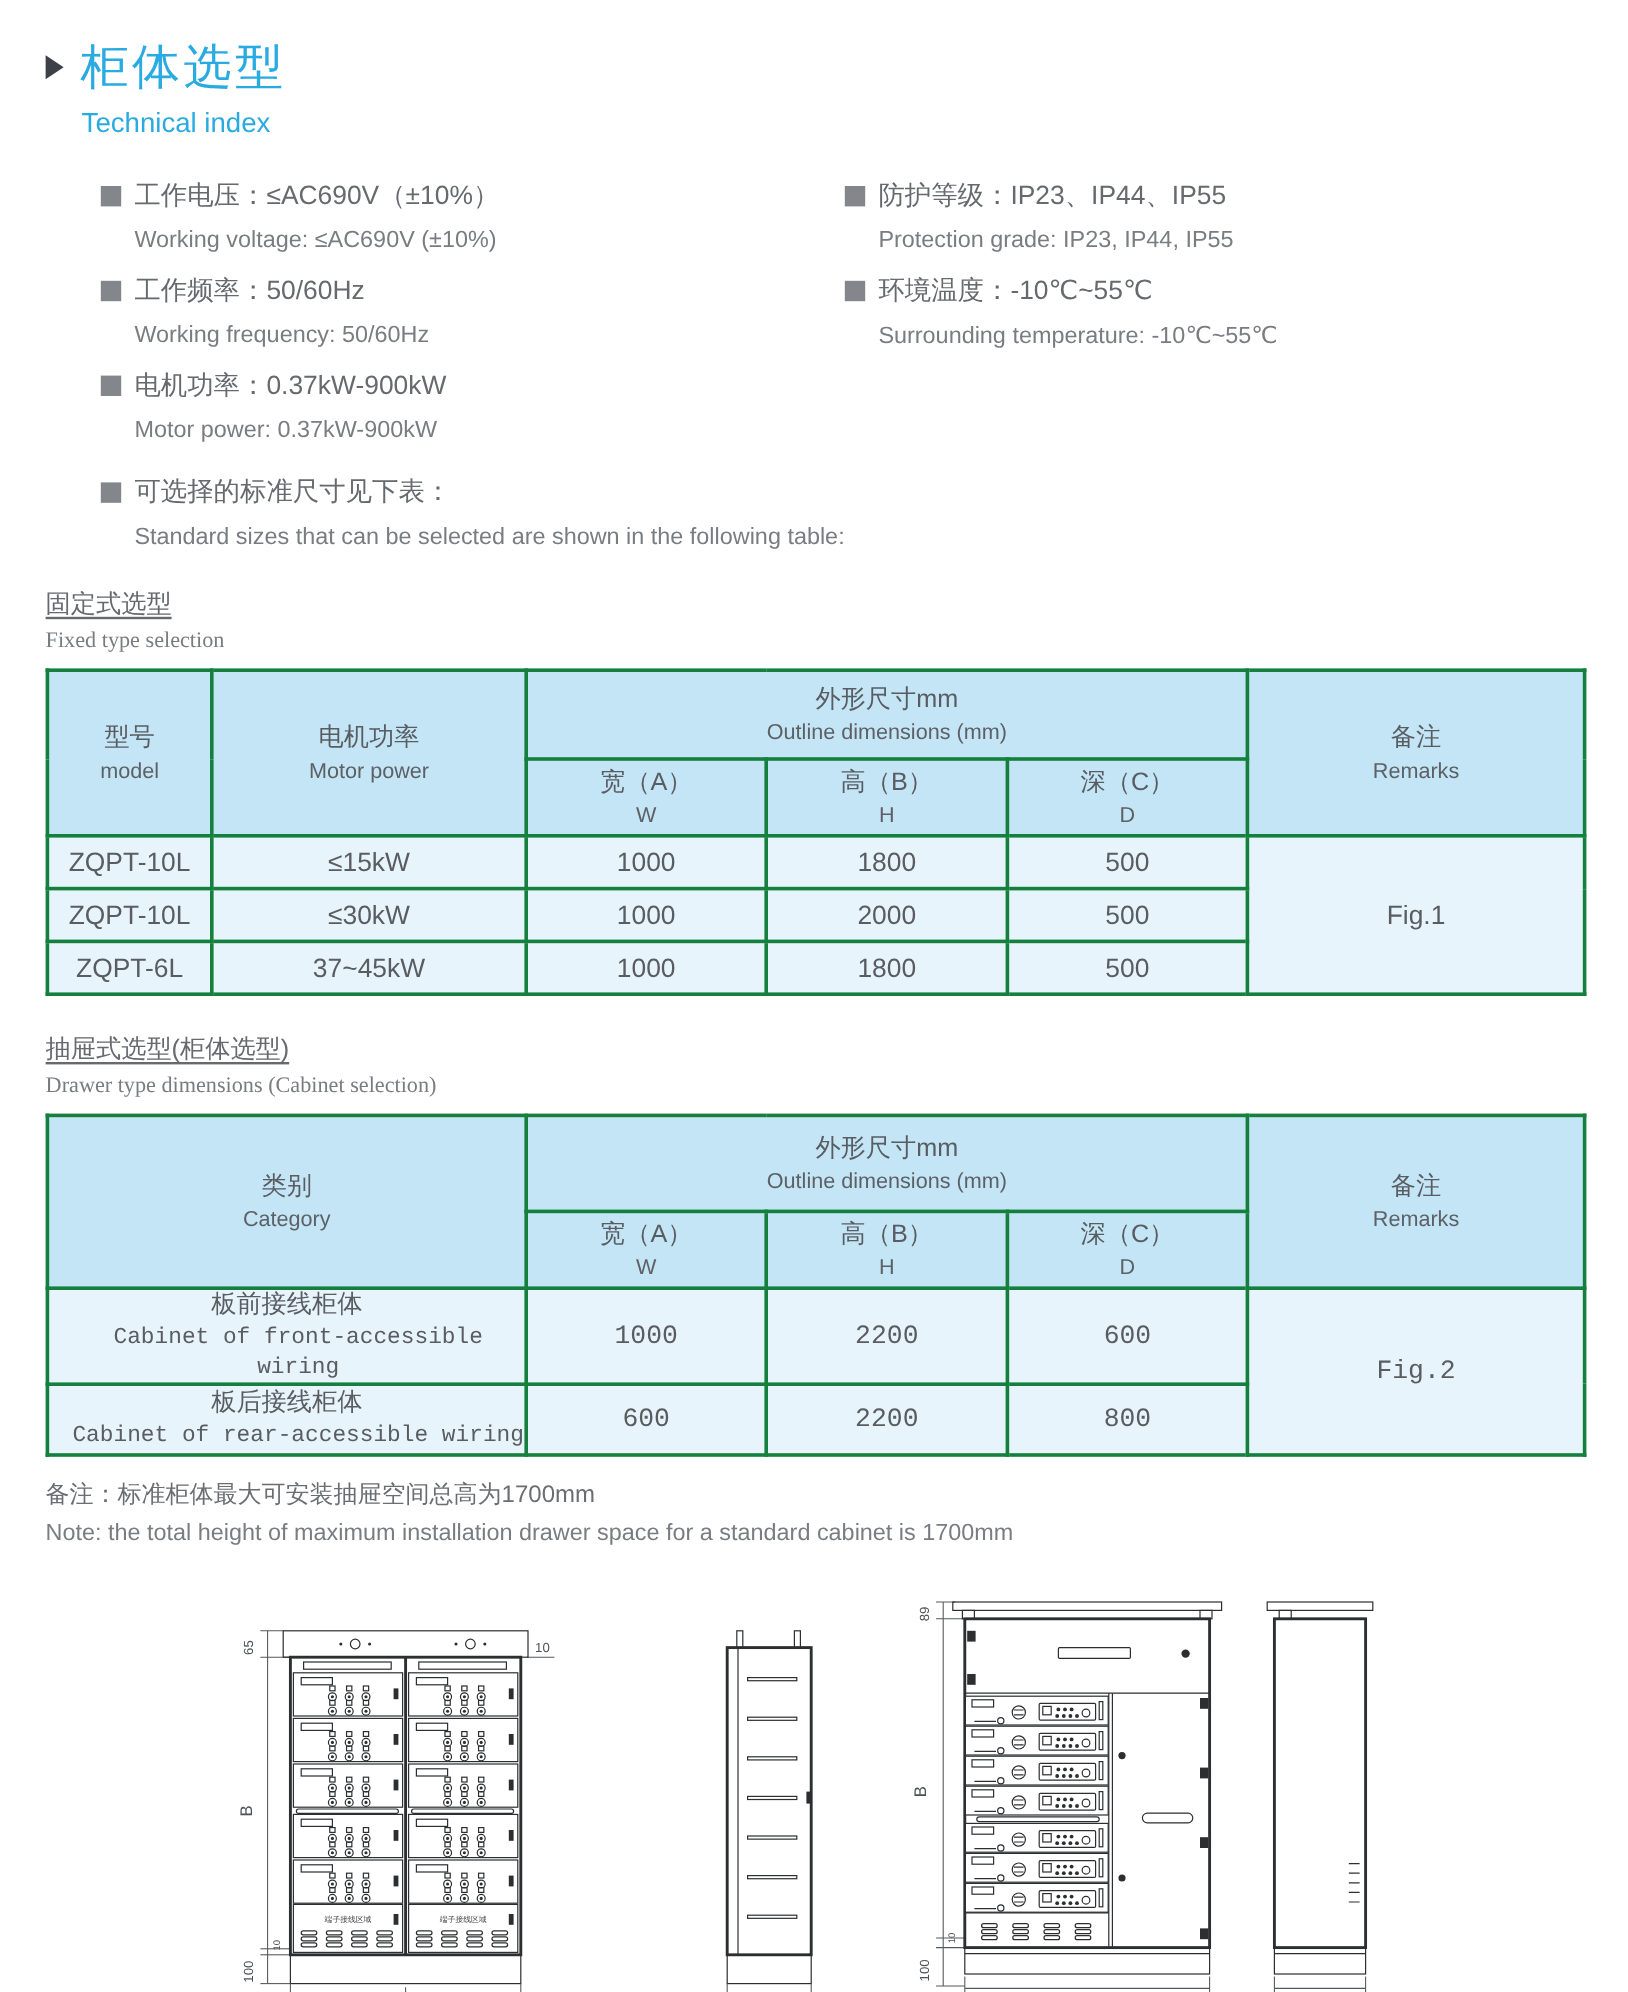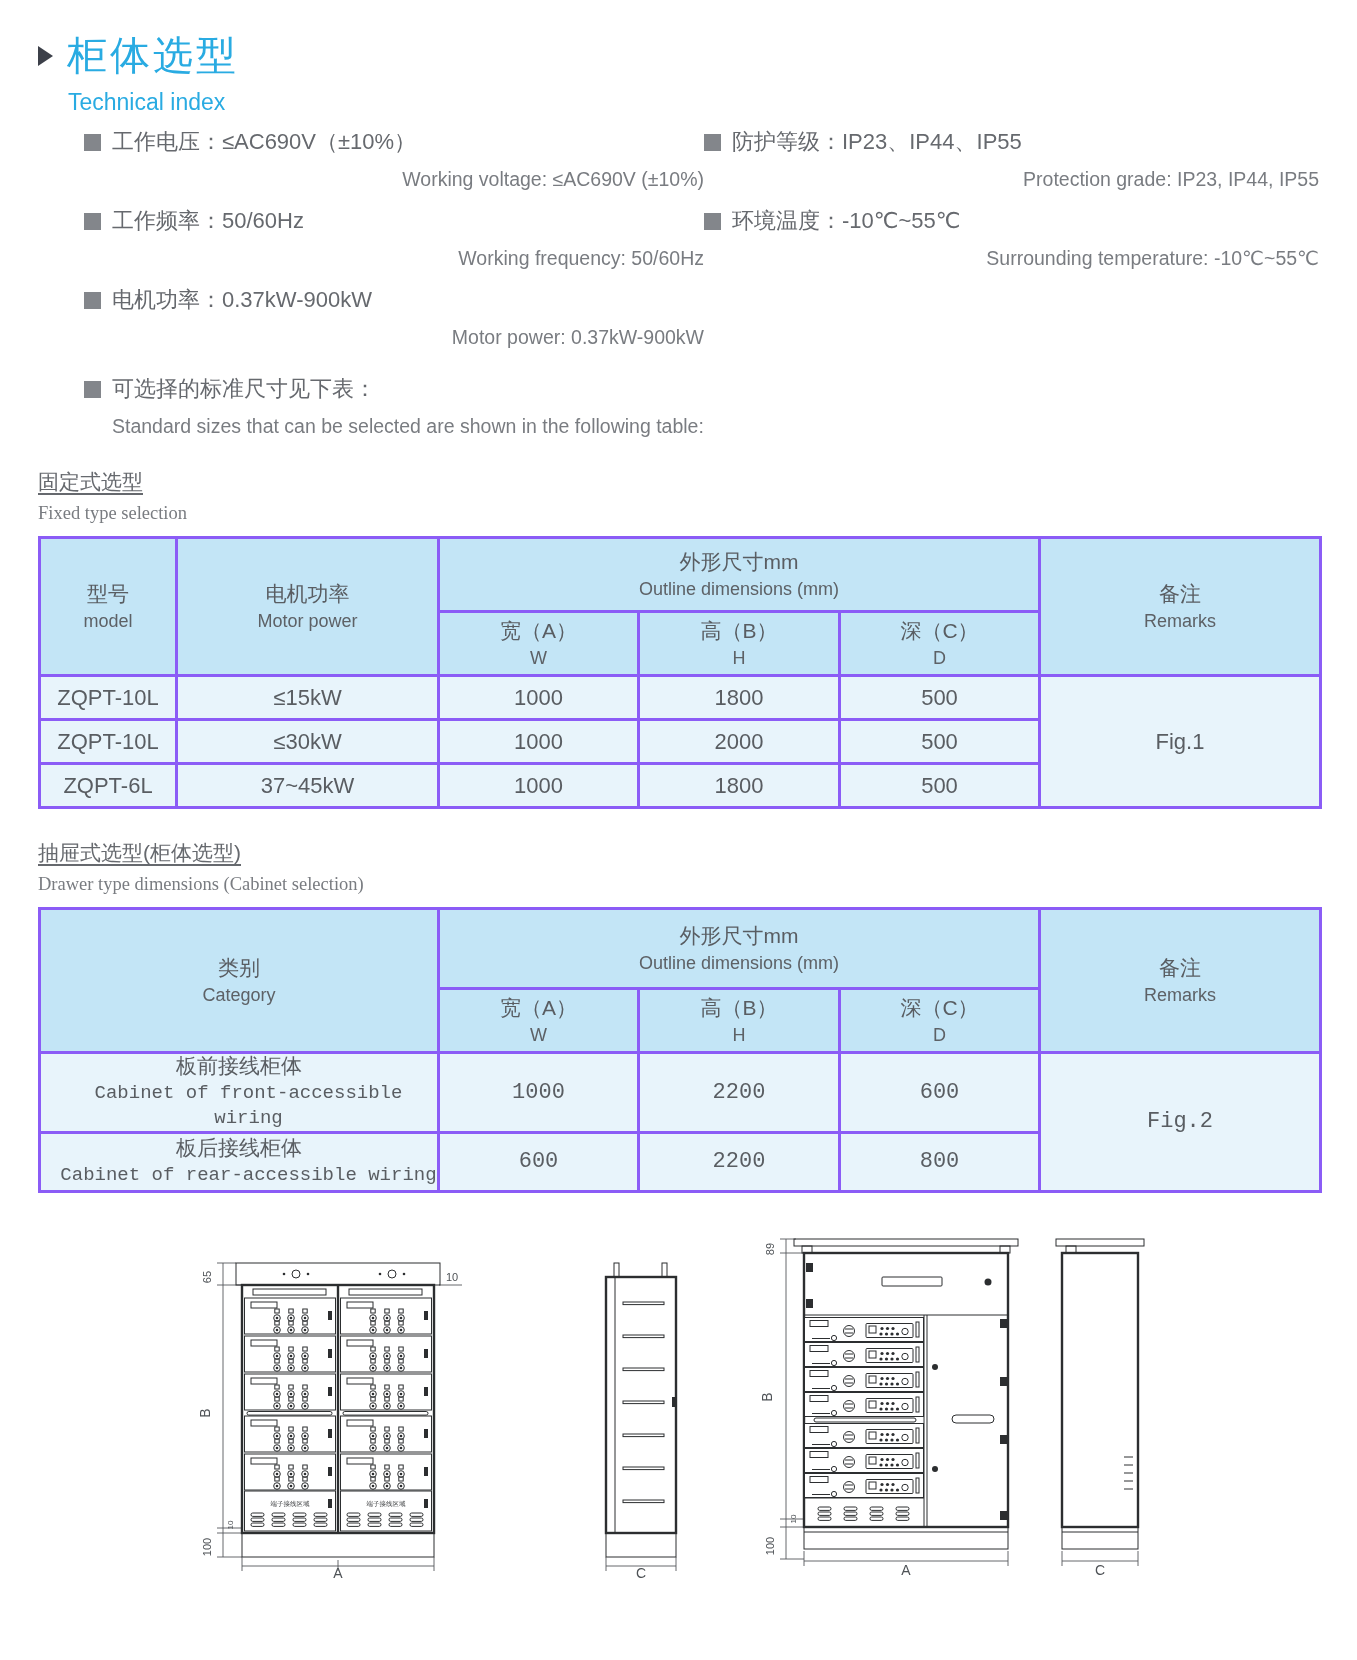--- a/index.html
+++ b/index.html
@@ -10,35 +10,35 @@
   }
   .page { padding:28px 38px 0 38px; }
 
   
   .hdr-row { display:flex; align-items:center; gap:14px; }
   .tri { width:0; height:0; border-left:15px solid #3c4049; border-top:10px solid transparent; border-bottom:10px solid transparent; }
   .title-zh { font-size:40px; color:#29abe2; letter-spacing:3px; }
   .title-en { font-size:23px; color:#29abe2; margin:6px 0 0 30px; }
 
   
-  .specs { margin:11px 0 0 46px; display:grid; grid-template-columns:620px 1fr;text-align:right; }
+  .specs { margin:32px 0 0 46px; display:grid; grid-template-columns:620px 1fr; }
   .spec-item { margin-bottom:9px; }
   .spec-zh { display:flex; align-items:center; gap:11px; font-size:22px; color:#66696e; }
   .bullet { width:17px; height:17px; background:#83868b; flex:none; }
   .spec-en { font-size:19.5px; color:#797c81; margin:11px 0 15px 28px; }
   .spec-intro { margin:10px 0 0 46px; }
 
   
   .section { margin:30px 0 4px 0; }
   .section-zh { font-size:21px; color:#66696e; text-decoration:underline; text-underline-offset:4px; }
   .section-en { font-size:18.5px; color:#797c81; margin-top:7px;font-family:Liberation Serif, serif; }
 
   
   table { border-collapse:collapse; table-layout:fixed; width:1281px; margin-top:12px; }
-  td { border:3px solid #8b5cf6; text-align:center; vertical-align:middle; color:#595d62; }
+  td { border:3px solid #15803d; text-align:center; vertical-align:middle; color:#595d62; }
   .hc { background:#c3e5f6; }
   .bc { background:#e8f4fb; font-size:22px; }
   .hc .zh { font-size:21px; line-height:1.35; }
   .hc .en { font-size:18px; line-height:1.35; color:#5d6166; }
   .t1 .r-head1 td { height:74px; }
   .t1 .r-head2 td { height:64px; }
   .t1 .r-body td { height:44px; }
   .t2 .r-head1 td { height:80px; }
   .t2 .r-head2 td { height:64px; }
   .t2 .r-body td { height:59px;font-family:Liberation Mono, monospace; }
@@ -258,20 +258,24 @@
           <div class="zh">板后接线柜体</div>
             <div class="en">Cabinet of rear-accessible wiring</div>
         </td>
         <td class="bc">600</td>
         <td class="bc">2200</td>
         <td class="bc">800</td>
       </tr>
     </tbody>
   </table>
 
+  <div class="note">
+    <div class="note-zh">备注：标准柜体最大可安装抽屉空间总高为1700mm</div>
+    <div class="note-en">Note: the total height of maximum installation drawer space for a standard cabinet is 1700mm</div>
+  </div>
 
   <div class="figures">
 
     <div class="figgroup">
       <div class="figrow">
         <svg width="368" height="336" viewBox="0 0 368 336">
           <defs>
             <g id="f1btn">
               <rect class="ln" x="-2.2" y="-10" width="4.4" height="4"></rect>
               <circle class="ln" cx="0" cy="-1" r="3.3"></circle>

